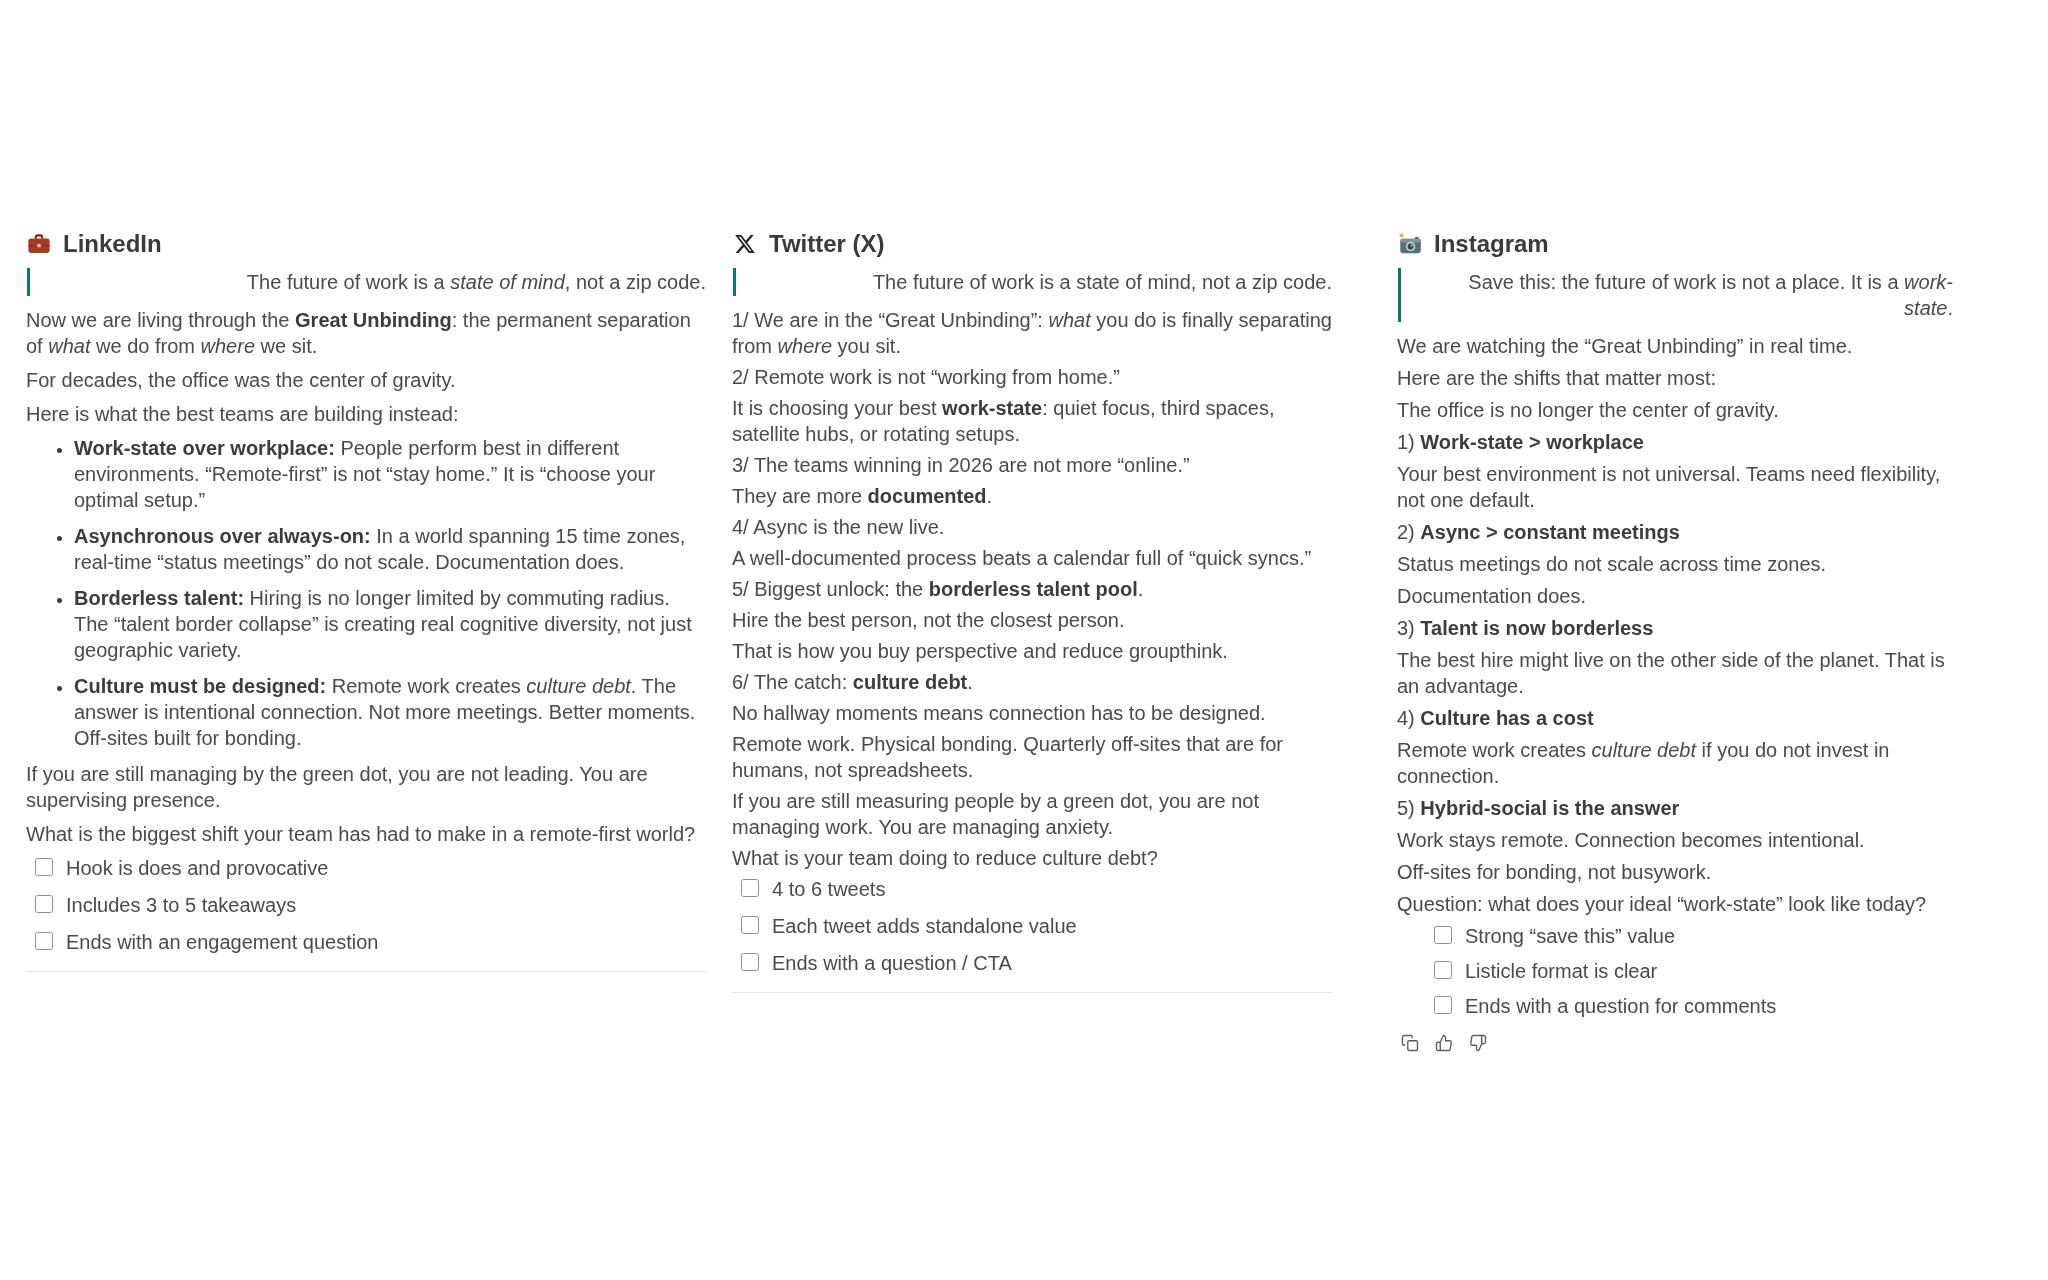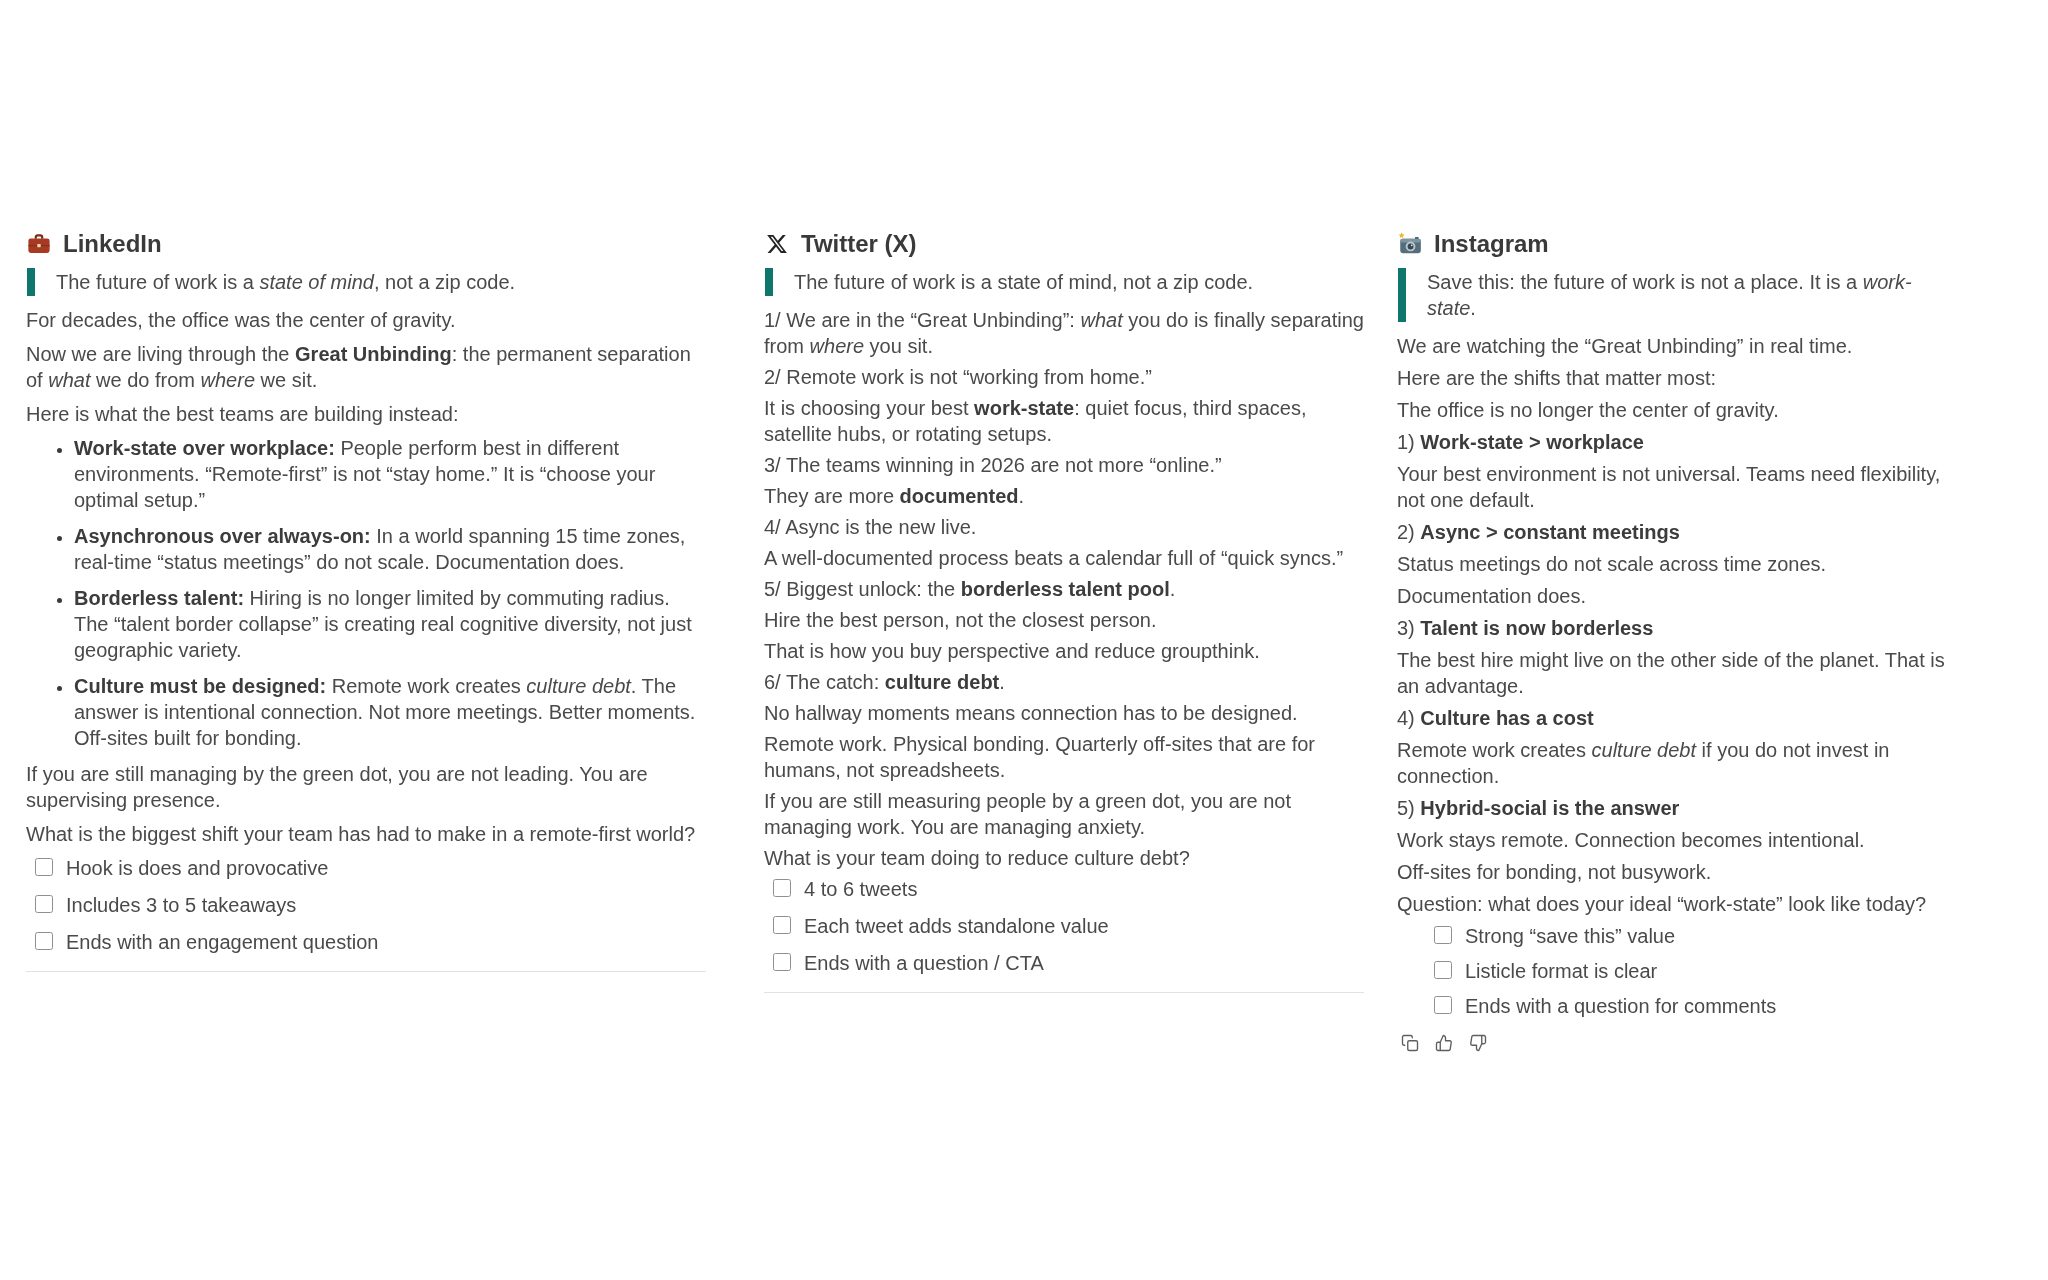--- a/index.html
+++ b/index.html
@@ -5,36 +5,36 @@
   html,body{margin:0;padding:0;background:#ffffff;}
   body{
     width:2048px;height:1280px;overflow:hidden;
     font-family:"Liberation Sans","DejaVu Sans",sans-serif;
     color:#4a4a4a;
     -webkit-font-smoothing:antialiased;
   }
   .canvas{position:relative;width:2048px;height:916px;background:#fff;}
   .col{position:absolute;top:228px;}
   #col-linkedin{left:26px;width:680px;}
-  #col-twitter{left:764px;width:600px;}
+  #col-twitter{left:732px;width:600px;}
   #col-instagram{left:1397px;width:556px;}
 
   .col-heading{
     display:flex;align-items:center;gap:11px;
     font-size:24px;font-weight:700;color:#3a3a3a;
     line-height:32px;margin:0 0 8px 0;
   }
   .hicon{width:26px;height:26px;flex:none;display:flex;align-items:center;justify-content:center;}
   .hicon svg{display:block;}
 
   .quote{
-    border-left:8px solid #0f766e;
+    border-left:3px solid #0f766e;
     padding:1px 0 1px 21px;
     margin:2px 0 11px 1px;
-    font-size:20px;line-height:26px;
+    font-size:20px;line-height:26px;text-align:right;
   }
   .para{margin:0 0 8px 0;font-size:20px;line-height:26px;}
   #col-twitter .para{margin-bottom:5px;}
   #col-instagram .para{margin-bottom:6px;}
 
   ul.bullets{margin:2px 0 2px 0;padding:0 0 0 48px;list-style:disc outside;}
   ul.bullets li{margin:0 0 10px 0;font-size:20px;line-height:26px;color:#4a4a4a;}
   ul.bullets li::marker{color:#3a3a3a;font-size:18px;}
 
   .rb{font-weight:700;color:#3c3c3c;}
@@ -76,22 +76,22 @@
           <path d="M9 7.2V5.9C9 4.85 9.85 4 10.9 4h2.2C14.15 4 15 4.85 15 5.9v1.3" fill="none" stroke="#7a2a16" stroke-width="2"></path>
           <rect x="2.2" y="7" width="19.6" height="13.2" rx="2.3" fill="#a63a22"></rect>
           <line x1="2.2" y1="13.5" x2="21.8" y2="13.5" stroke="#8c2f1b" stroke-width="1.2"></line>
           <rect x="10.4" y="12" width="3.2" height="3" rx="0.7" fill="#f0d9b5"></rect>
         </svg>
       </span>
       <span>LinkedIn</span>
     </h3>
     <div class="col-body">
         <div class="quote"><span>The future of work is a </span><span class="ri">state of mind</span><span>, not a zip code.</span></div>
+        <p class="para"><span>Now we are living through the </span><span class="rb">Great Unbinding</span><span>: the permanent separation of </span><span class="ri">what</span><span> we do from </span><span class="ri">where</span><span> we sit.</span></p>
         <p class="para"><span>For decades, the office was the center of gravity.</span></p>
-        <p class="para"><span>Now we are living through the </span><span class="rb">Great Unbinding</span><span>: the permanent separation of </span><span class="ri">what</span><span> we do from </span><span class="ri">where</span><span> we sit.</span></p>
         <p class="para"><span>Here is what the best teams are building instead:</span></p>
         <ul class="bullets">
           <li><span class="rb">Work-state over workplace:</span><span> People perform best in different environments. “Remote-first” is not “stay home.” It is “choose your optimal setup.”</span></li>
           <li><span class="rb">Asynchronous over always-on:</span><span> In a world spanning 15 time zones, real-time “status meetings” do not scale. Documentation does.</span></li>
           <li><span class="rb">Borderless talent:</span><span> Hiring is no longer limited by commuting radius. The “talent border collapse” is creating real cognitive diversity, not just geographic variety.</span></li>
           <li><span class="rb">Culture must be designed:</span><span> Remote work creates </span><span class="ri">culture debt</span><span>. The answer is intentional connection. Not more meetings. Better moments. Off-sites built for bonding.</span></li>
         </ul>
         <p class="para"><span>If you are still managing by the green dot, you are not leading. You are supervising presence.</span></p>
         <p class="para"><span>What is the biggest shift your team has had to make in a remote-first world?</span></p>
         <div class="todo-row">

